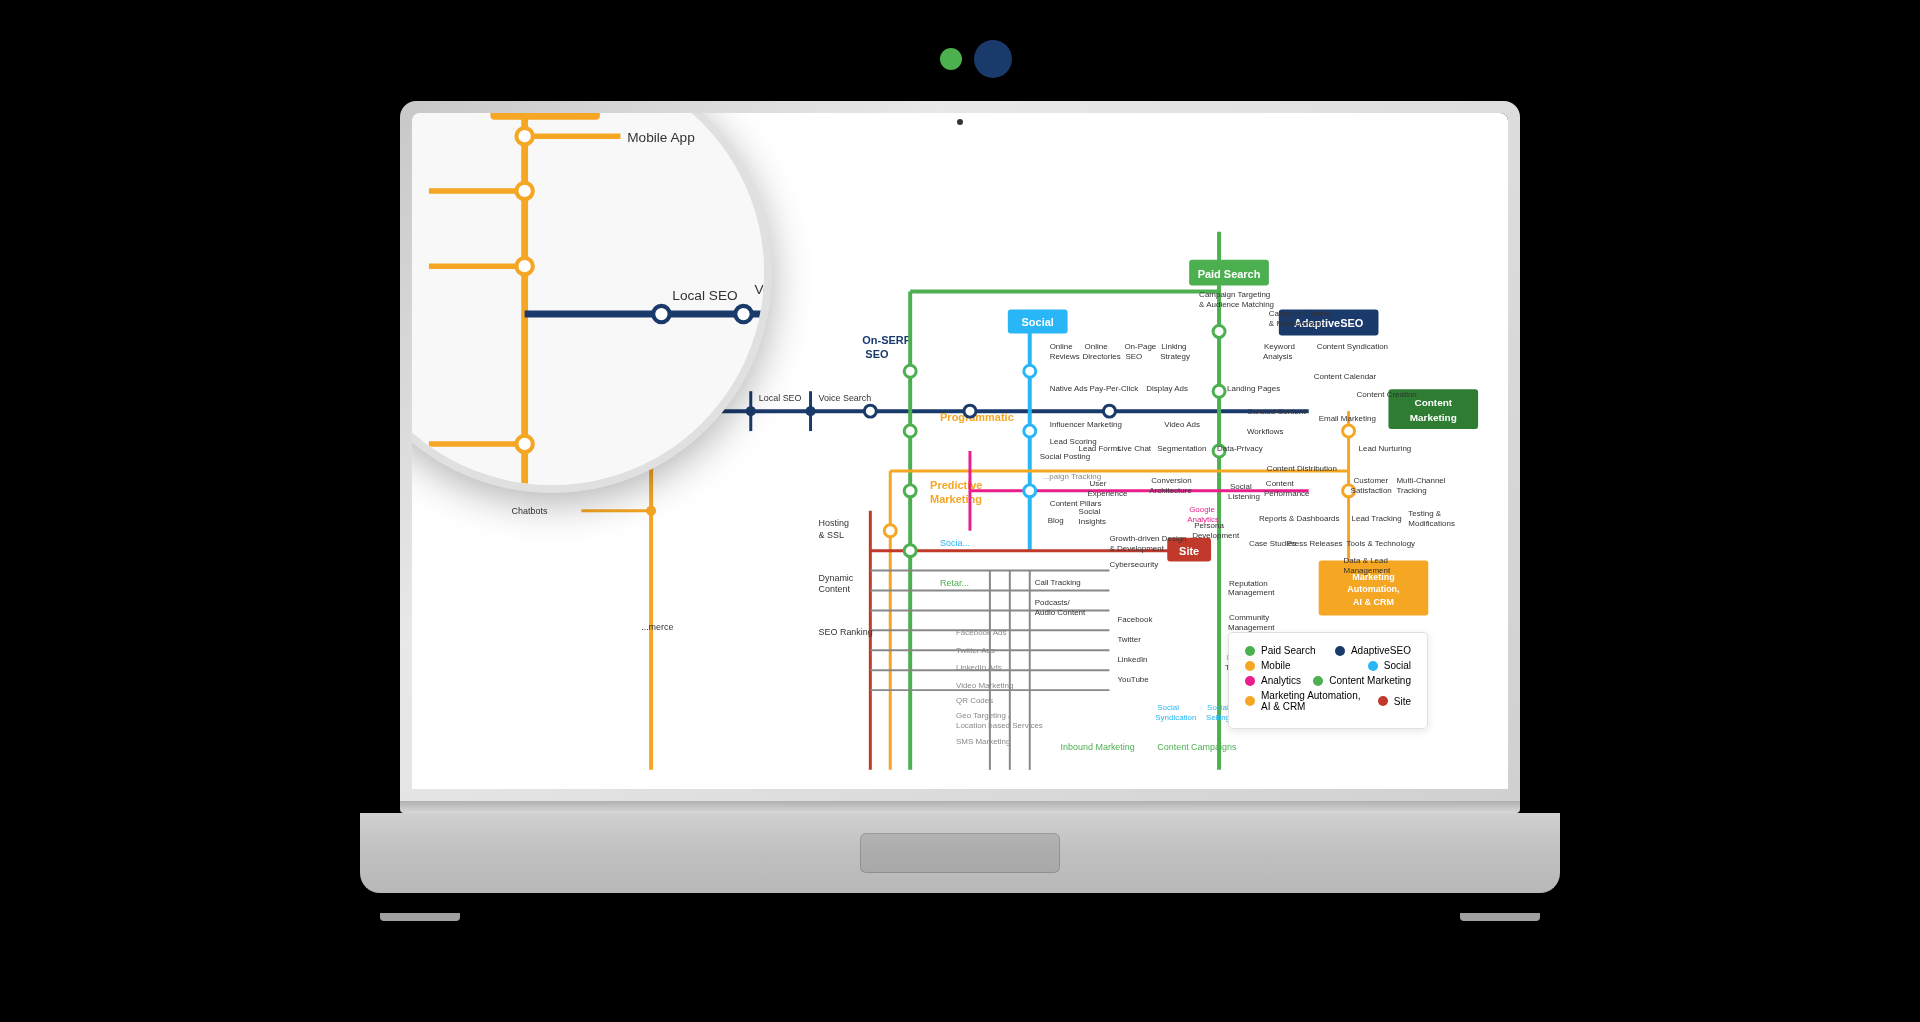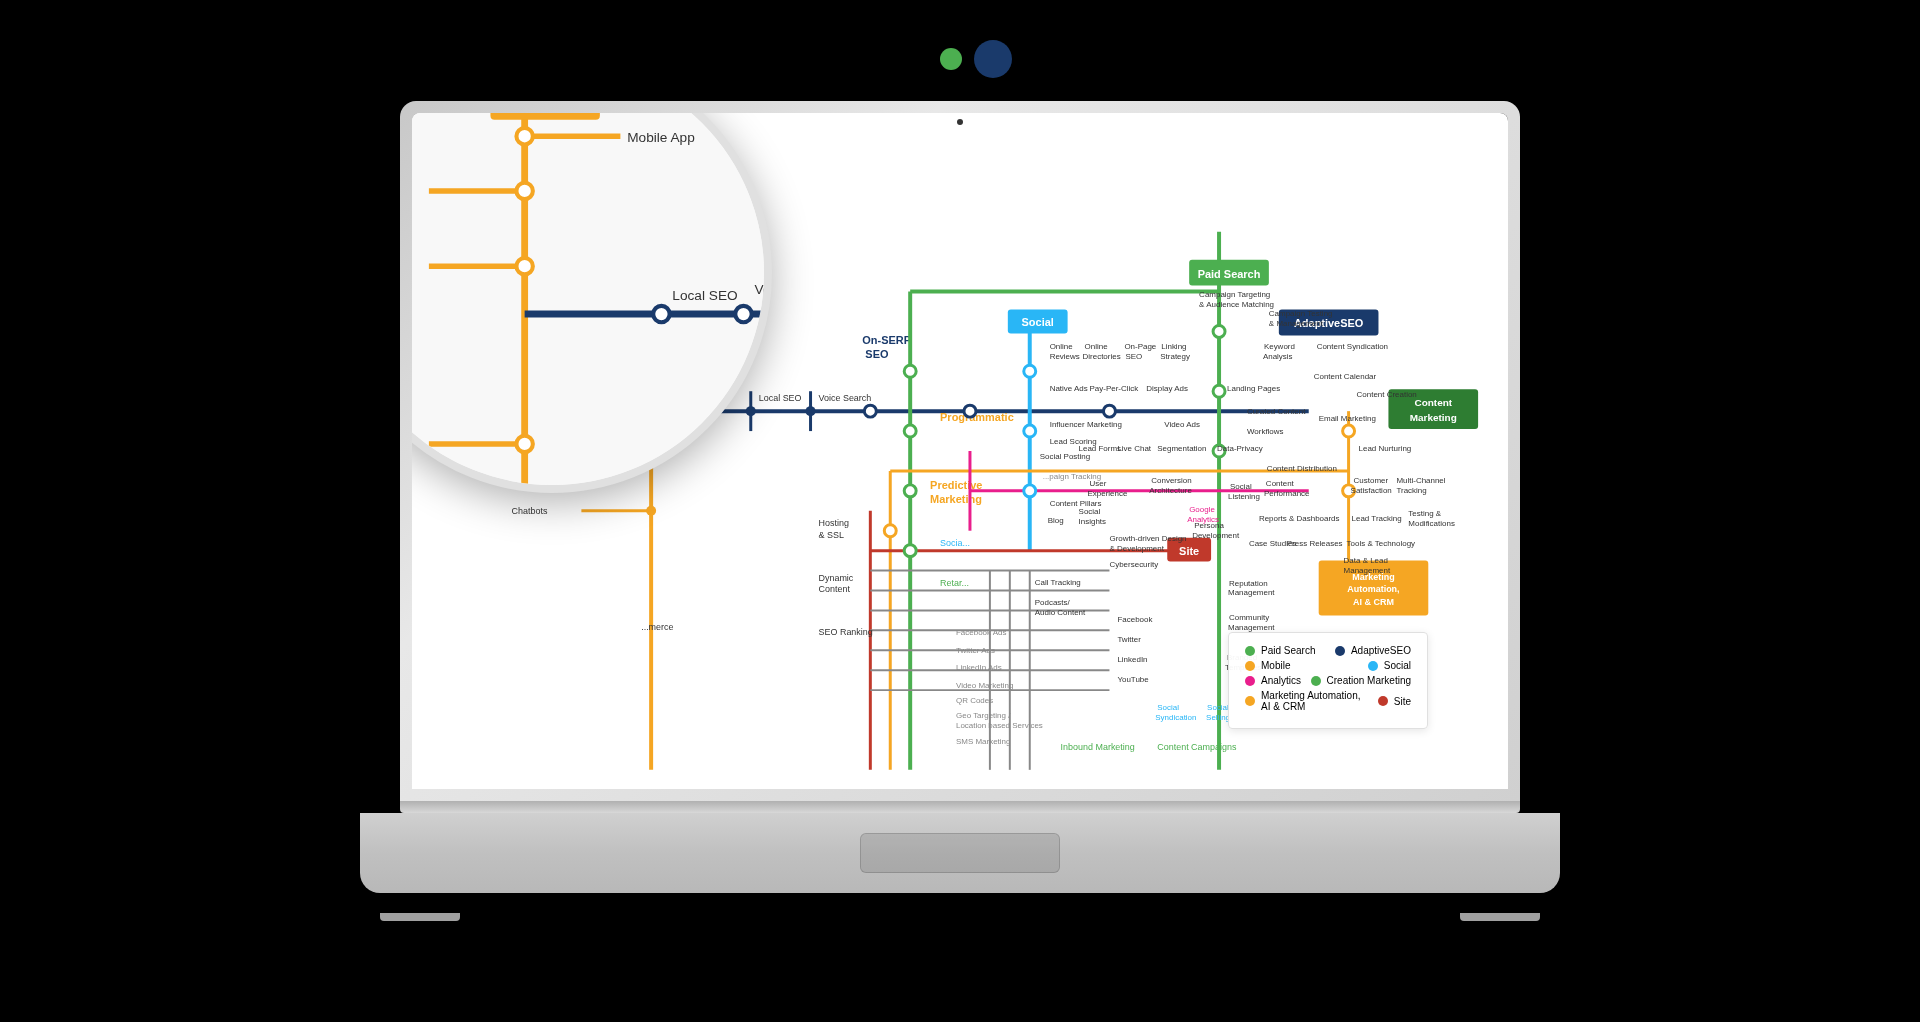--- a/index.html
+++ b/index.html
@@ -530,21 +530,21 @@
               <span>Mobile</span>
               <span style="flex:1"></span>
               <div class="legend-dot" style="background:#29b6f6;margin-left:8px;"></div>
               <span>Social</span>
             </div>
             <div class="legend-row">
               <div class="legend-dot" style="background:#e91e8c;"></div>
               <span>Analytics</span>
               <span style="flex:1"></span>
               <div class="legend-dot" style="background:#4caf50;margin-left:8px;"></div>
-              <span>Creation Marketing</span>
+              <span>Content Marketing</span>
             </div>
             <div class="legend-row">
               <div class="legend-dot" style="background:#f5a623;"></div>
               <span>Marketing Automation, AI &amp; CRM</span>
               <span style="flex:1"></span>
               <div class="legend-dot" style="background:#c0392b;margin-left:8px;"></div>
               <span>Site</span>
             </div>
           </div>
 

